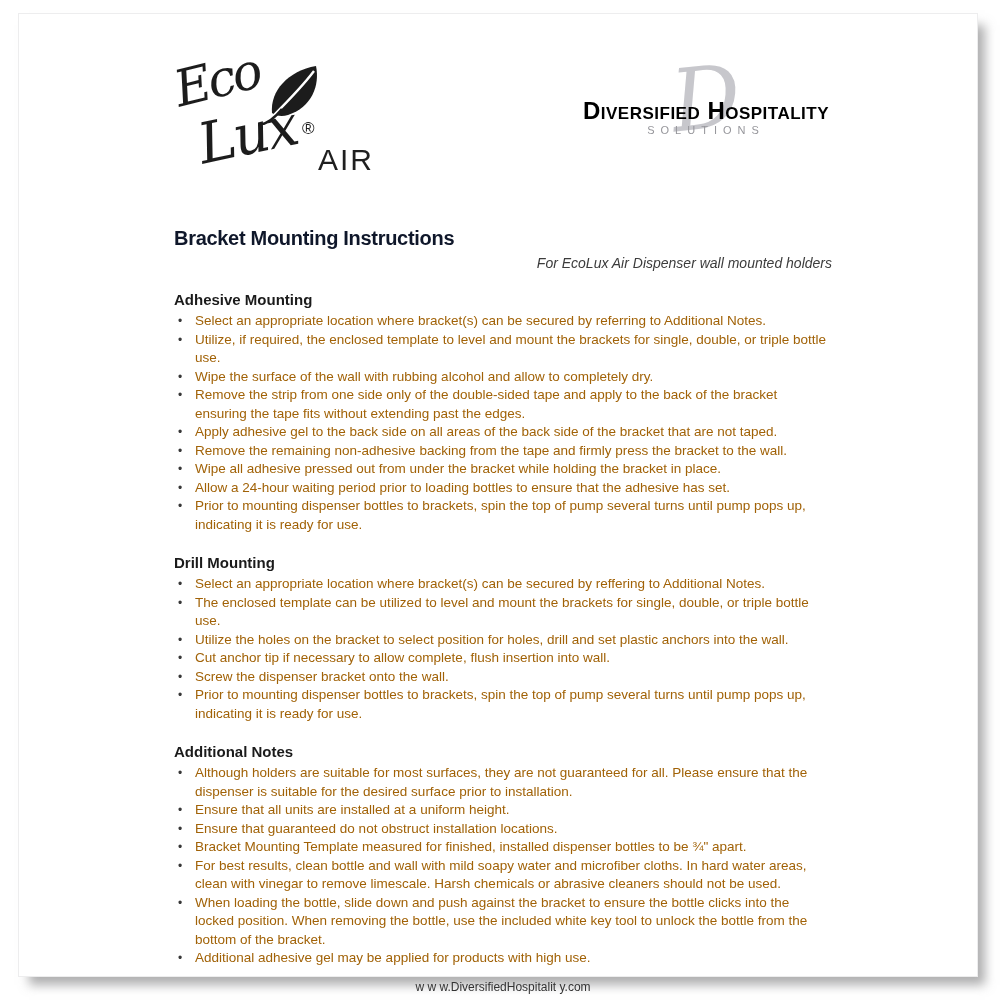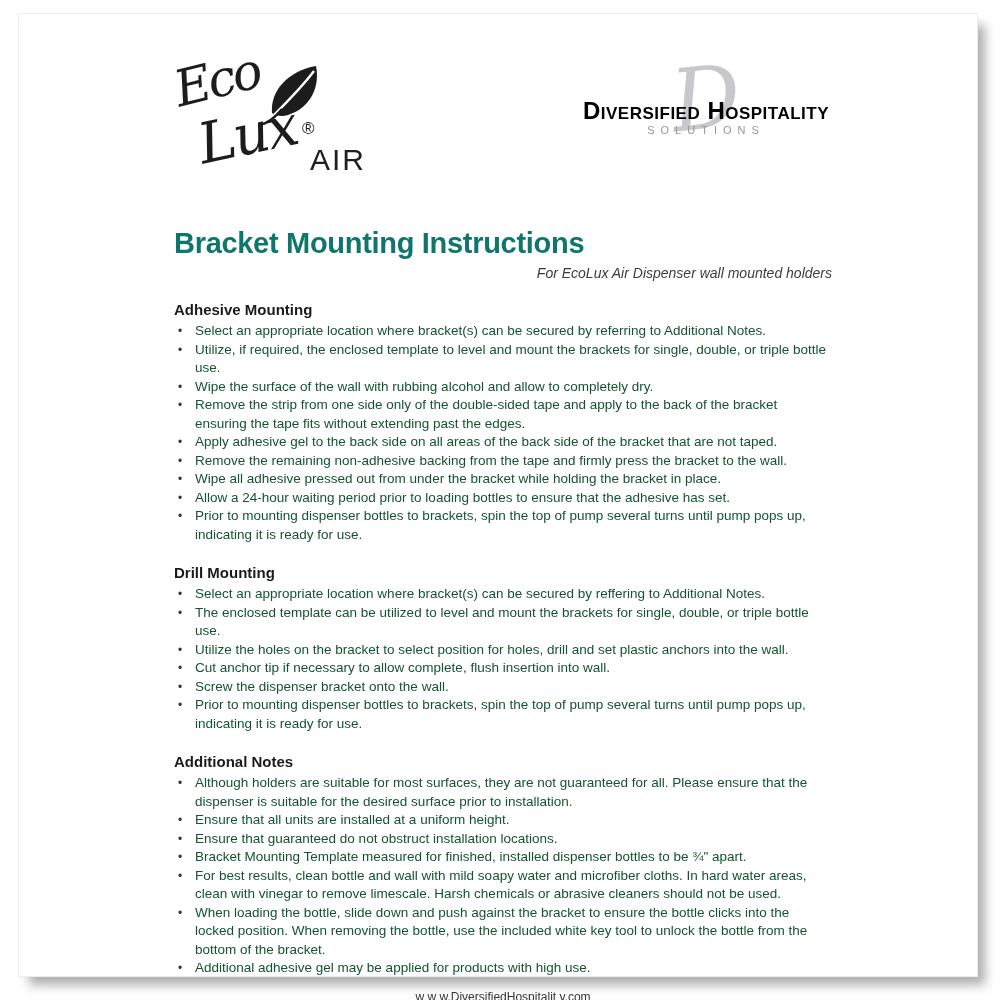--- a/index.html
+++ b/index.html
@@ -54,21 +54,21 @@
   .ecolux .leaf {
     position: absolute; top: 0; left: 84px;
     width: 68px; height: 62px;
   }
   .ecolux .reg {
     position: absolute; top: 56px; left: 128px;
     font-size: 17px; color: #1c1c1c;
     font-family: "Liberation Sans", sans-serif;
   }
   .ecolux .air {
-    position: absolute; top: 80px; left: 136px;
+    position: absolute; top: 80px; left: 144px;
     font-size: 30px; letter-spacing: 2px;
     color: #1f1f1f;
     font-family: "Liberation Sans", sans-serif;
   }
   .dh-logo {
     position: relative;
     margin-top: 14px;
     width: 252px; height: 76px;
     flex: none;
     text-align: center;
@@ -97,24 +97,24 @@
     position: relative; z-index: 1;
     margin-top: 1px;
     font-size: 11px;
     letter-spacing: 6px;
     color: #96969b;
   }
 
   
   .doc-title {
     margin-top: 36px;
-    font-size: 29px;
+    font-size: 20px;
     font-weight: 700;
     letter-spacing: -0.3px;
-    color: #0f766e;
+    color: #0f172a;
   }
   .doc-subtitle {
     margin-top: 5px;
     font-style: italic;
     font-size: 14px;
     color: #3c3c3c;
     text-align: right;
   }
   .section { margin-top: 14px; }
   .section-heading {
@@ -123,21 +123,21 @@
     color: #1b1b1b;
     margin-bottom: 4px;
     margin-top: 20px;
   }
   ul.bullets { list-style: none; }
   ul.bullets li {
     position: relative;
     padding-left: 21px;
     font-size: 13.5px;
     line-height: 18.5px;
-    color: #14532d;
+    color: #a16207;
   }
   ul.bullets li::before {
     content: "\2022";
     position: absolute;
     left: 4px; top: 0;
     font-size: 12px;
     color: #373737;
   }
   .footer {
     margin-top: 12px;

